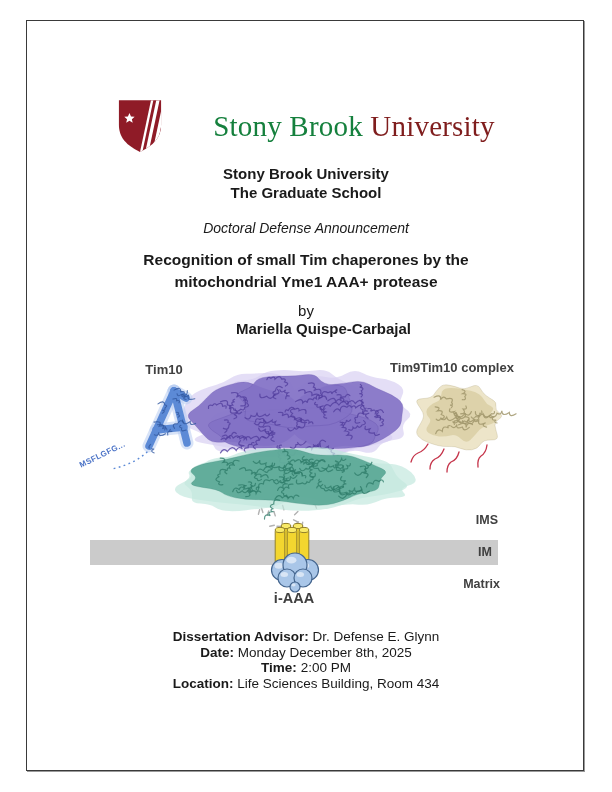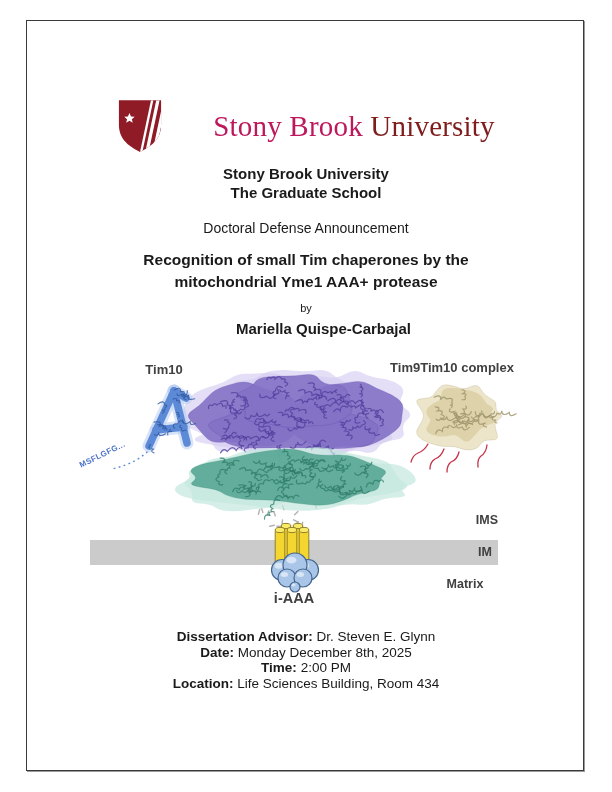--- a/index.html
+++ b/index.html
@@ -7,31 +7,31 @@
         font-family:"Liberation Sans",sans-serif;color:#1a1a1a;}
   #frame{position:absolute;left:26px;top:20px;width:556px;height:749px;
          border:1.3px solid #3a3a3a;box-shadow:1px 1px 0 #9a9a9a;}
   .abs{position:absolute;}
   .ctr{left:0;right:0;text-align:center;}
   
   #logo{top:98px;display:flex;align-items:center;justify-content:center;gap:10px;width:100%;}
   #wordmark{font-family:"Liberation Serif",serif;font-size:29px;letter-spacing:.2px;white-space:nowrap;}
   
   #gs-head{top:164px;font-size:15px;font-weight:bold;line-height:19px;}
-  #announce{top:220px;font-size:14px;}
+  #announce{top:220px;font-size:14px;font-style:italic;}
   #thesis-title{top:249px;font-size:15.5px;font-weight:bold;line-height:21.5px;}
-  #by{top:302px;font-size:11px;}
+  #by{top:302px;font-size:15px;}
   #candidate{top:320px;font-size:15px;font-weight:bold;padding-left:35px;}
   
   .figlab{font-weight:bold;color:#404040;}
   #lab-tim10{left:114px;top:362px;width:100px;text-align:center;font-size:13px;}
   #lab-t9t10{left:381px;top:360px;width:142px;text-align:center;font-size:13px;}
   #lab-ims{left:430px;top:513px;width:68px;text-align:right;font-size:12.5px;}
   #lab-im{left:430px;top:545px;width:62px;text-align:right;font-size:12.5px;}
-  #lab-matrix{left:430px;top:577px;width:70px;text-align:center;font-size:12.5px;}
+  #lab-matrix{left:430px;top:577px;width:70px;text-align:right;font-size:12.5px;}
   #lab-iaaa{left:244px;top:590px;width:100px;text-align:center;font-size:14.5px;}
   #lab-seq{left:80px;top:461px;width:70px;font-size:8px;font-weight:600;color:#4a72c6;
            transform:rotate(-26deg);transform-origin:0 50%;letter-spacing:.4px;white-space:nowrap;}
   
   #details{top:629px;font-size:13.5px;line-height:15.6px;}
   #details .b{font-weight:bold;}
   #fig-svg{position:absolute;left:0;top:0;pointer-events:none;}
 </style>
 </head>
 <body>
@@ -49,21 +49,21 @@
       <path id="shield-base" d="M2,2 H46 V28 C46,44 34,51 24,56 C14,51 2,44 2,28 Z" fill="#8F1B27"></path>
       <g clip-path="url(#shc)" stroke="#ffffff">
         <line x1="24" y1="62" x2="38" y2="-4" stroke-width="2.4"></line>
         <line x1="30" y1="62" x2="44" y2="-4" stroke-width="3.4"></line>
         <line x1="37" y1="64" x2="51" y2="-2" stroke-width="3.4"></line>
         <line x1="44" y1="64" x2="58" y2="-2" stroke-width="3.4"></line>
       </g>
       <polygon fill="#ffffff" points="13,15.5 14.6,19.1 18.4,19.3 15.5,21.9 16.4,25.7 13,23.5 9.6,25.7 10.5,21.9 7.6,19.3 11.4,19.1"></polygon>
     </svg>
     <div id="wordmark">
-      <span id="wm-dark" style="color: #be185d; margin-left: 40px;">Stony Brook</span>
+      <span id="wm-dark" style="color: #15803d; margin-left: 40px;">Stony Brook</span>
       <span> </span>
       <span id="wm-red" style="color: #7f1d1d;">University</span>
     </div>
   </div>
 
   <div id="gs-head" class="abs ctr">
     <div>Stony Brook University</div>
     <div>The Graduate School</div>
   </div>
   <div id="announce" class="abs ctr">Doctoral Defense Announcement</div>
@@ -288,18 +288,18 @@
 
   <div id="lab-tim10" class="abs figlab">Tim10</div>
   <div id="lab-t9t10" class="abs figlab">Tim9Tim10 complex</div>
   <div id="lab-seq" class="abs" style="color: rgb(74, 114, 198);">MSFLGFG...</div>
   <div id="lab-ims" class="abs figlab">IMS</div>
   <div id="lab-im" class="abs figlab">IM</div>
   <div id="lab-matrix" class="abs figlab">Matrix</div>
   <div id="lab-iaaa" class="abs figlab">i-AAA</div>
 
   <div id="details" class="abs ctr">
-    <div><span class="b">Dissertation Advisor:</span> <span>Dr. Steven E. Glynn</span></div>
+    <div><span class="b">Dissertation Advisor:</span> <span>Dr. Defense E. Glynn</span></div>
     <div><span class="b">Date:</span> <span>Monday December 8th, 2025</span></div>
     <div><span class="b">Time:</span> <span>2:00 PM</span></div>
     <div><span class="b">Location:</span> <span>Life Sciences Building, Room 434</span></div>
   </div>
 </div>
 
 </body></html>

